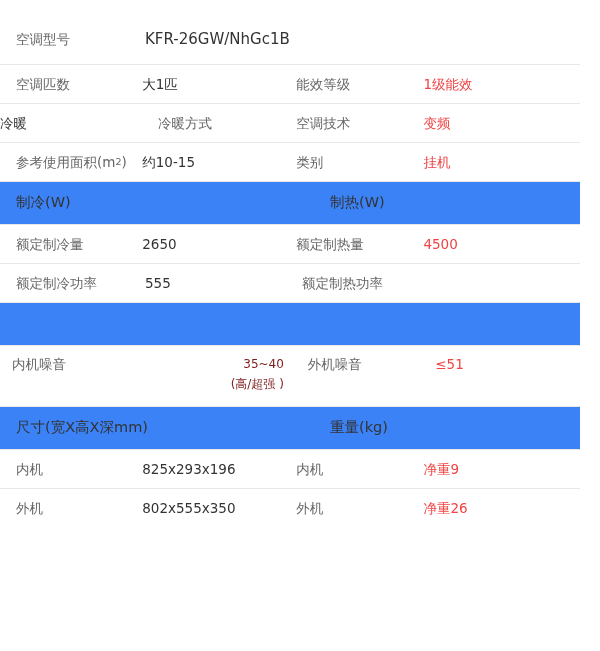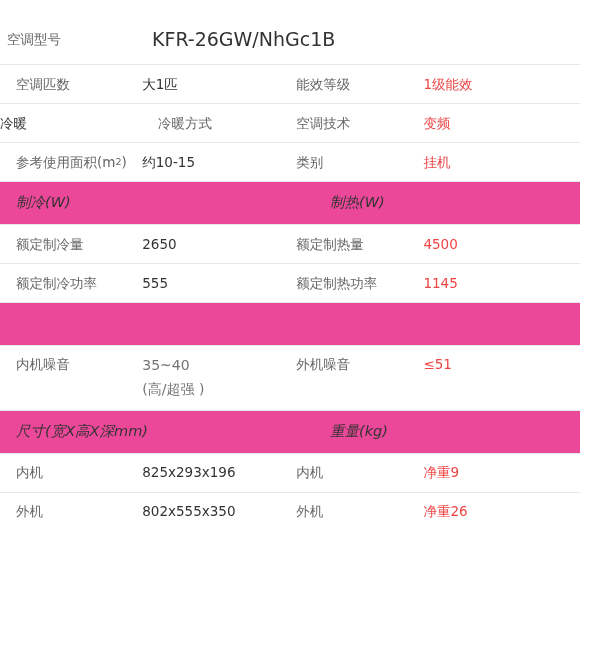--- a/index.html
+++ b/index.html
@@ -15,20 +15,21 @@
     overflow: hidden;
   }
   
   .row {
     display: flex;
     width: 580px;
     box-sizing: border-box;
   }
   .row + .row {
     border-top: 1px solid #e8e8e8;
+    text-align: right;
   }
   .cell {
     box-sizing: border-box;
     display: flex;
     align-items: center;
     font-size: 13.5px;
     line-height: 1.5;
     min-height: 38px;
     padding: 6px 0;
   }
@@ -45,27 +46,26 @@
     width: 130px;
     color: #666666;
     margin-left: 12px;
   }
   .val2 {
     width: 160px;
     color: #ef4444;
   }
   
   .row-model .lbl { width: 145px; }
-  .row-model .val { width: 435px; font-size: 19px; }
-  .row-model .cell { min-height: 50px; padding-left: 7px; }
+  .row-model .val { width: 435px; font-size: 15px; }
+  .row-model .cell { min-height: 50px; }
 
   
   .row-section {
-    background: #ec4899;
-    font-style: italic;
+    background: #3b82f6;
   }
   .row-section .cell {
     font-size: 14.5px;
     color: #333333;
     font-weight: normal;
     min-height: 42px;
   }
   .row-section .sec-left {
     width: 330px;
     padding-left: 16px;
@@ -73,28 +73,28 @@
   }
   .row-section .sec-right {
     width: 250px;
     box-sizing: border-box;
   }
 
   
   .val-multi {
     display: block;
     width: 145px;
-    color: #737373;
-    font-size: 14px;
+    color: #7f1d1d;
+    font-size: 12px;
     line-height: 1.7;
     padding: 8px 0;
     min-height: 38px;
   }
   .val-multi span { display: block; }
-  .row-noise .cell { align-items: flex-start; }
+  .row-noise .cell { align-items: flex-start; padding-left: 12px; }
   .row-noise .lbl, .row-noise .lbl2, .row-noise .val2 {
     padding-top: 8px;
     min-height: 60px;
     align-items: flex-start;
   }
   .sup {
     font-size: 9.5px;
     vertical-align: super;
     line-height: 0;
   }
@@ -147,21 +147,20 @@
     <div class="cell lbl">额定制冷量</div>
     <div class="cell val">2650</div>
     <div class="cell lbl2">额定制热量</div>
     <div class="cell val2">4500</div>
   </div>
 
   <div class="row">
     <div class="cell lbl">额定制冷功率</div>
     <div class="cell val">555</div>
     <div class="cell lbl2">额定制热功率</div>
-    <div class="cell val2">1145</div>
   </div>
 
   <div class="row row-section">
     <div class="cell sec-right"></div>
   </div>
 
   <div class="row row-noise">
     <div class="cell lbl">内机噪音</div>
     <div class="val-multi">
       <span>35~40</span>

